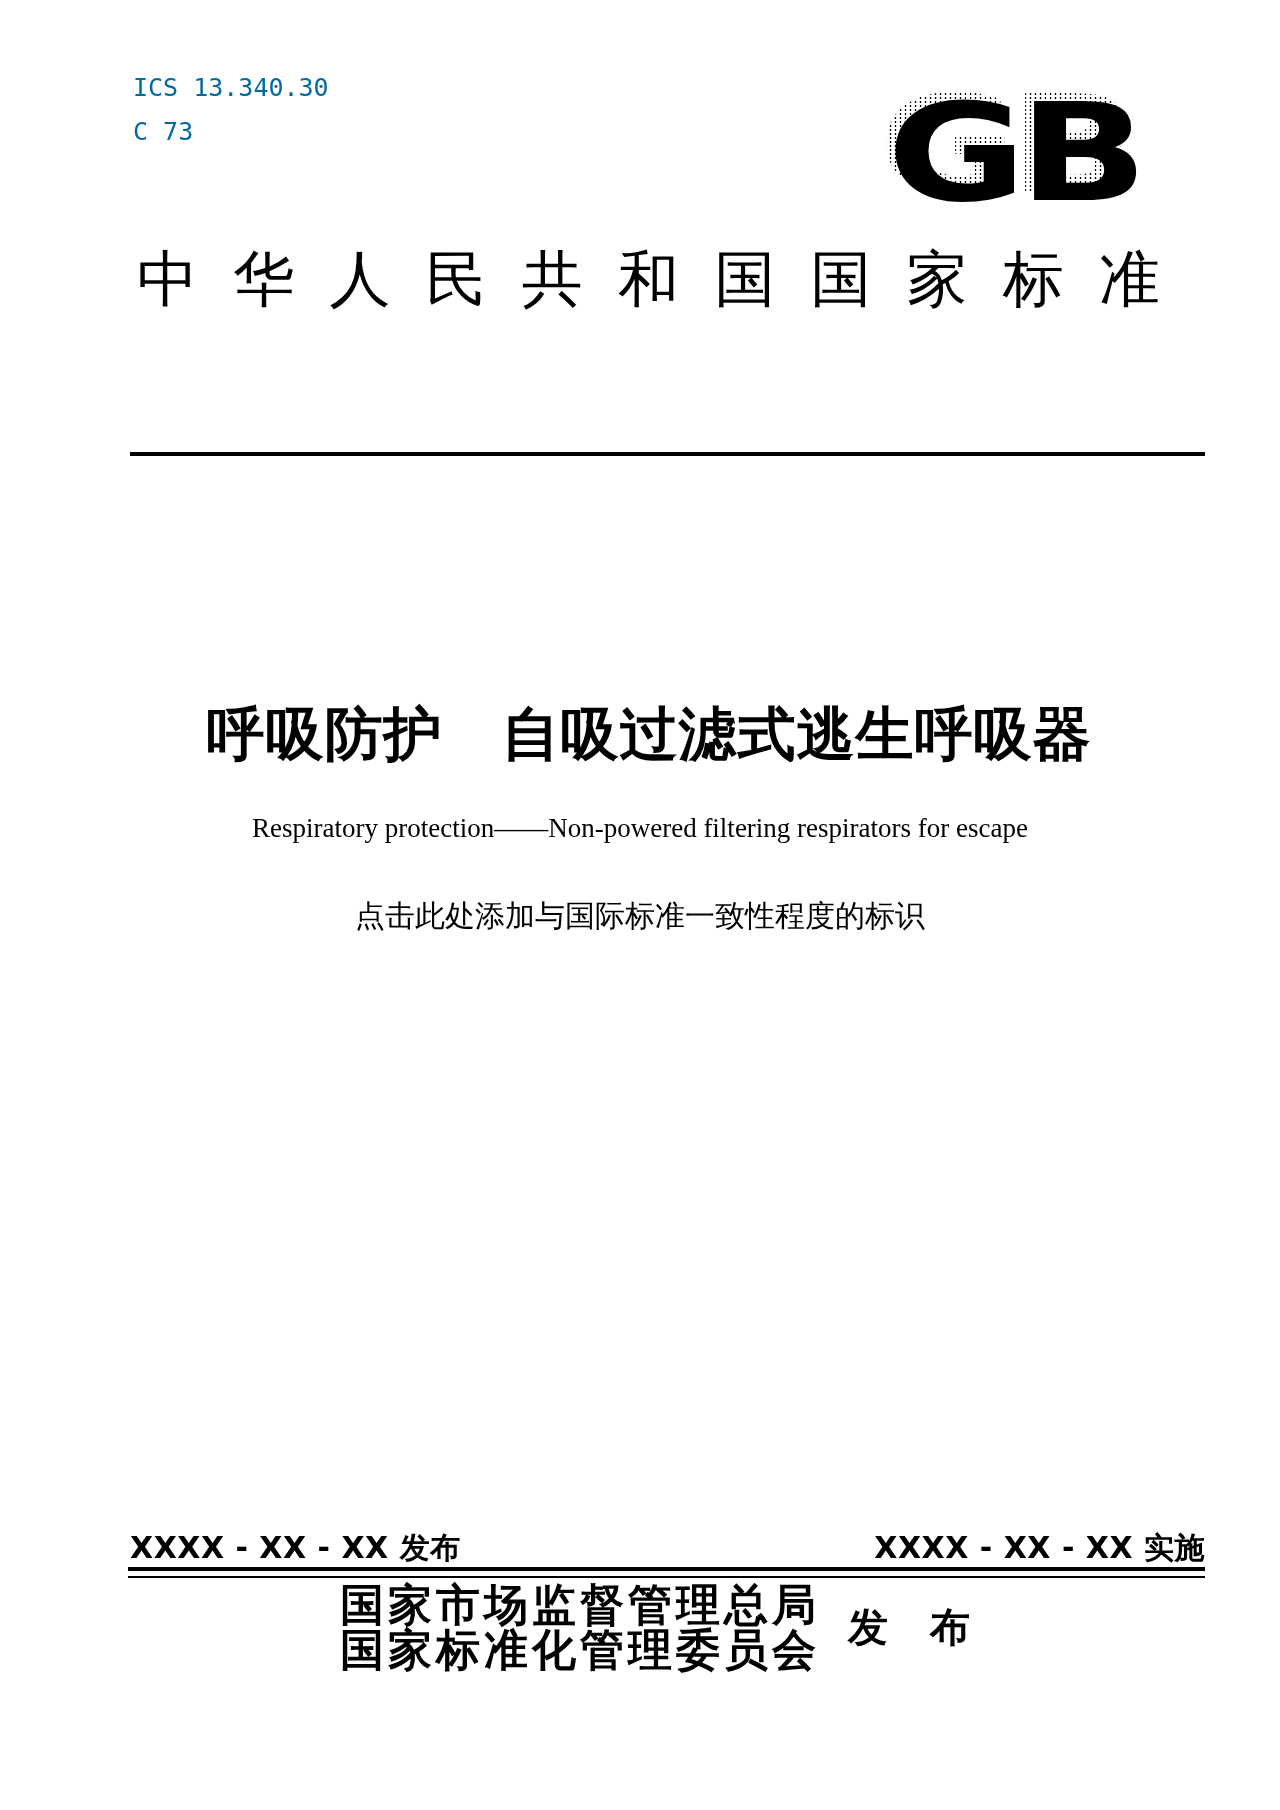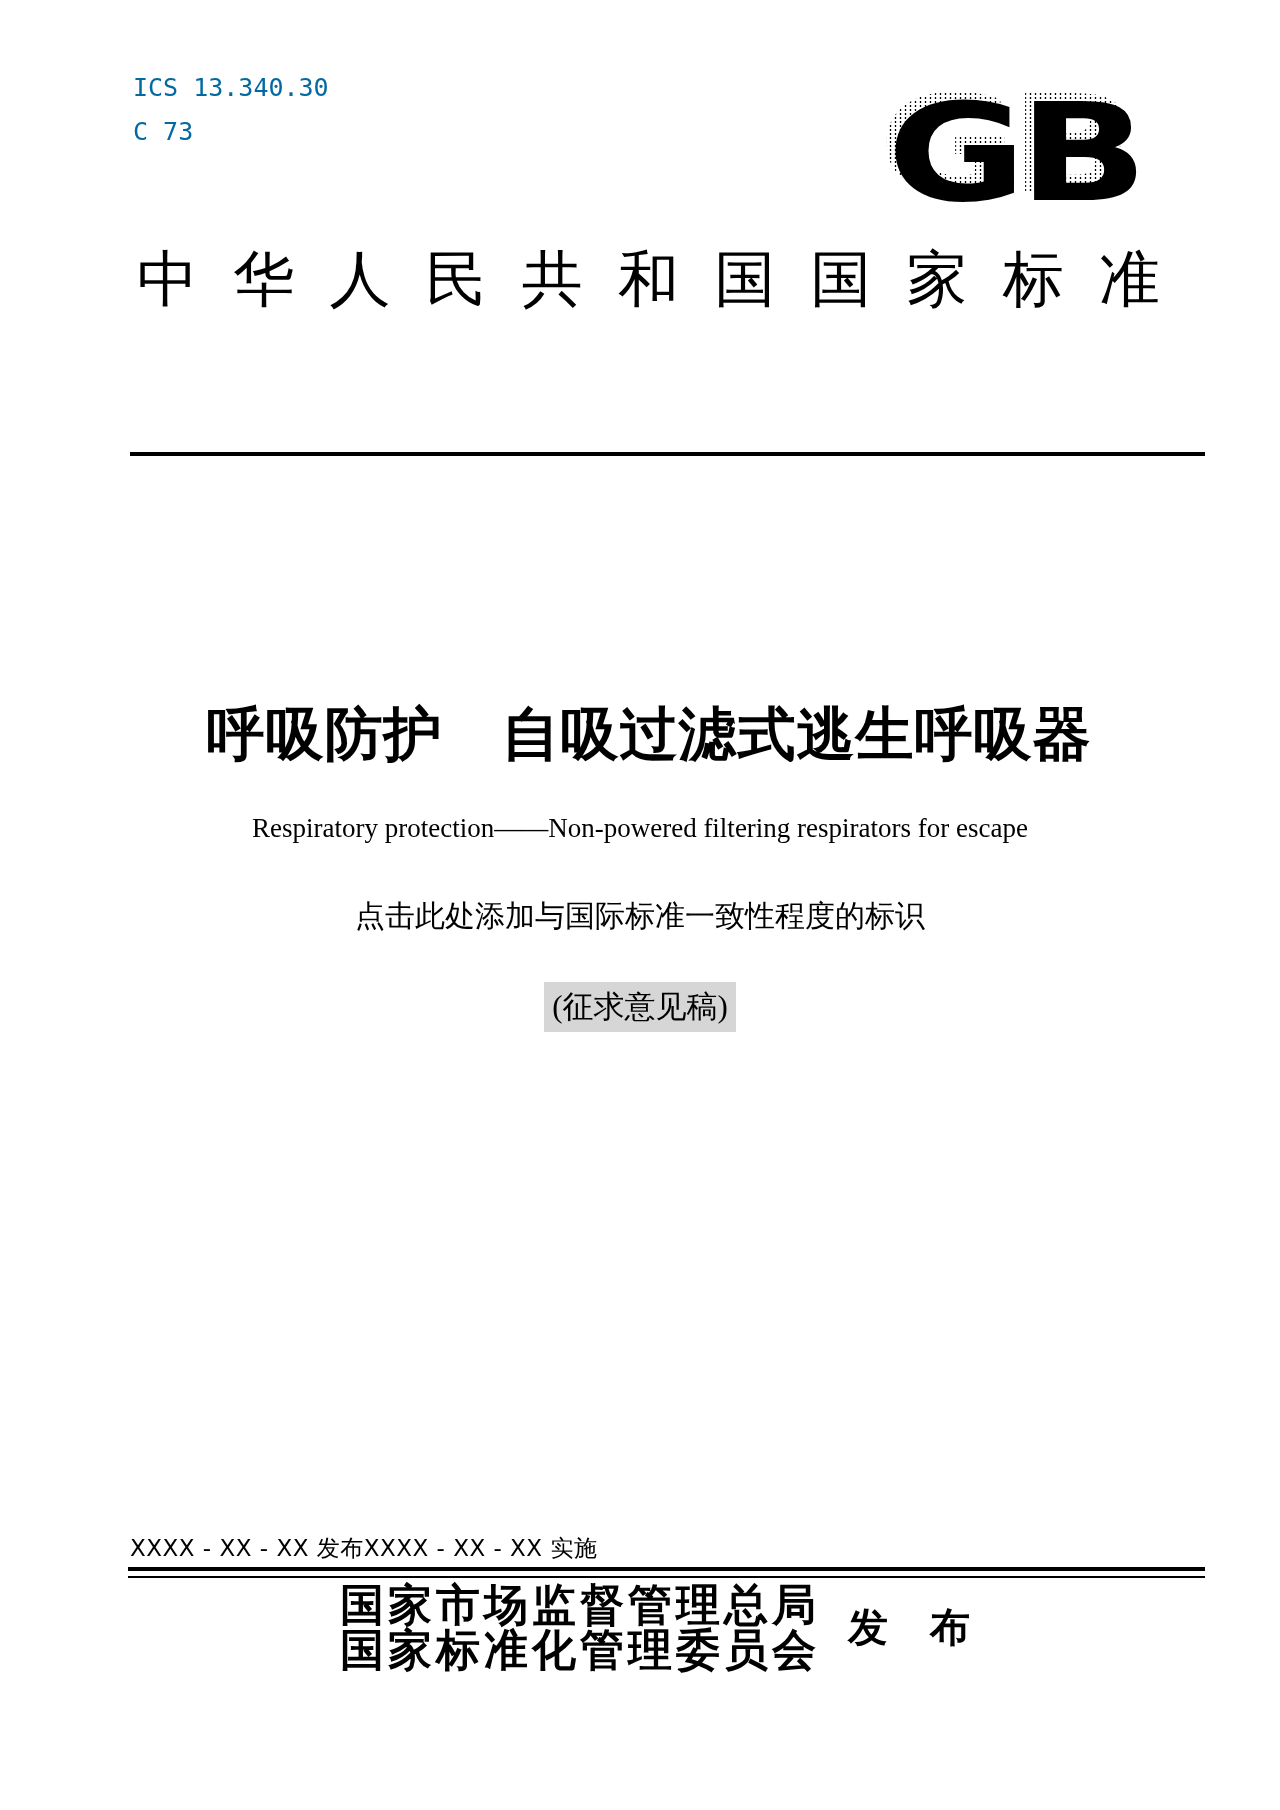--- a/index.html
+++ b/index.html
@@ -82,23 +82,23 @@
     position:absolute;left:0;right:0;top:982px;text-align:center;
   }
   #draft-field{
     display:inline-block;
     font-size:31px;line-height:40px;
     padding:5px 8px;
   }
   
   #dates-row{
     position:absolute;left:130px;width:1075px;top:1530px;
-    display:flex;
+    display:flex;justify-content:space-between;
     font-family:"DejaVu Sans","Liberation Sans",sans-serif;
-    font-size:23px;font-weight:normal;line-height:36px;
+    font-size:30px;font-weight:bold;line-height:36px;
     letter-spacing:0.5px;
   }
   
   #issuer-block{
     position:absolute;left:0;right:0;top:1582px;
     display:flex;justify-content:center;align-items:center;
     transform:translateX(22px);
   }
   #issuer-lines{
     display:flex;flex-direction:column;
@@ -141,23 +141,20 @@
 
 
   <div id="header-rule" class="rule"></div>
 
   <div id="title-cn">呼吸防护　自吸过滤式逃生呼吸器</div>
 
   <div id="consistency-note">点击此处添加与国际标准一致性程度的标识</div>
 
   <div id="title-en">Respiratory protection——Non-powered filtering respirators for escape</div>
 
-  <div id="draft-field-wrap">
-    <span id="draft-field" style="background: rgb(214, 214, 214);">(征求意见稿)</span>
-  </div>
 
   <div id="dates-row">
     <span>XXXX - XX - XX 发布</span>
     <span>XXXX - XX - XX 实施</span>
   </div>
 
   <div id="footer-rule-thick" class="rule"></div>
   <div id="footer-rule-thin" class="rule"></div>
 
   <div id="issuer-block">

